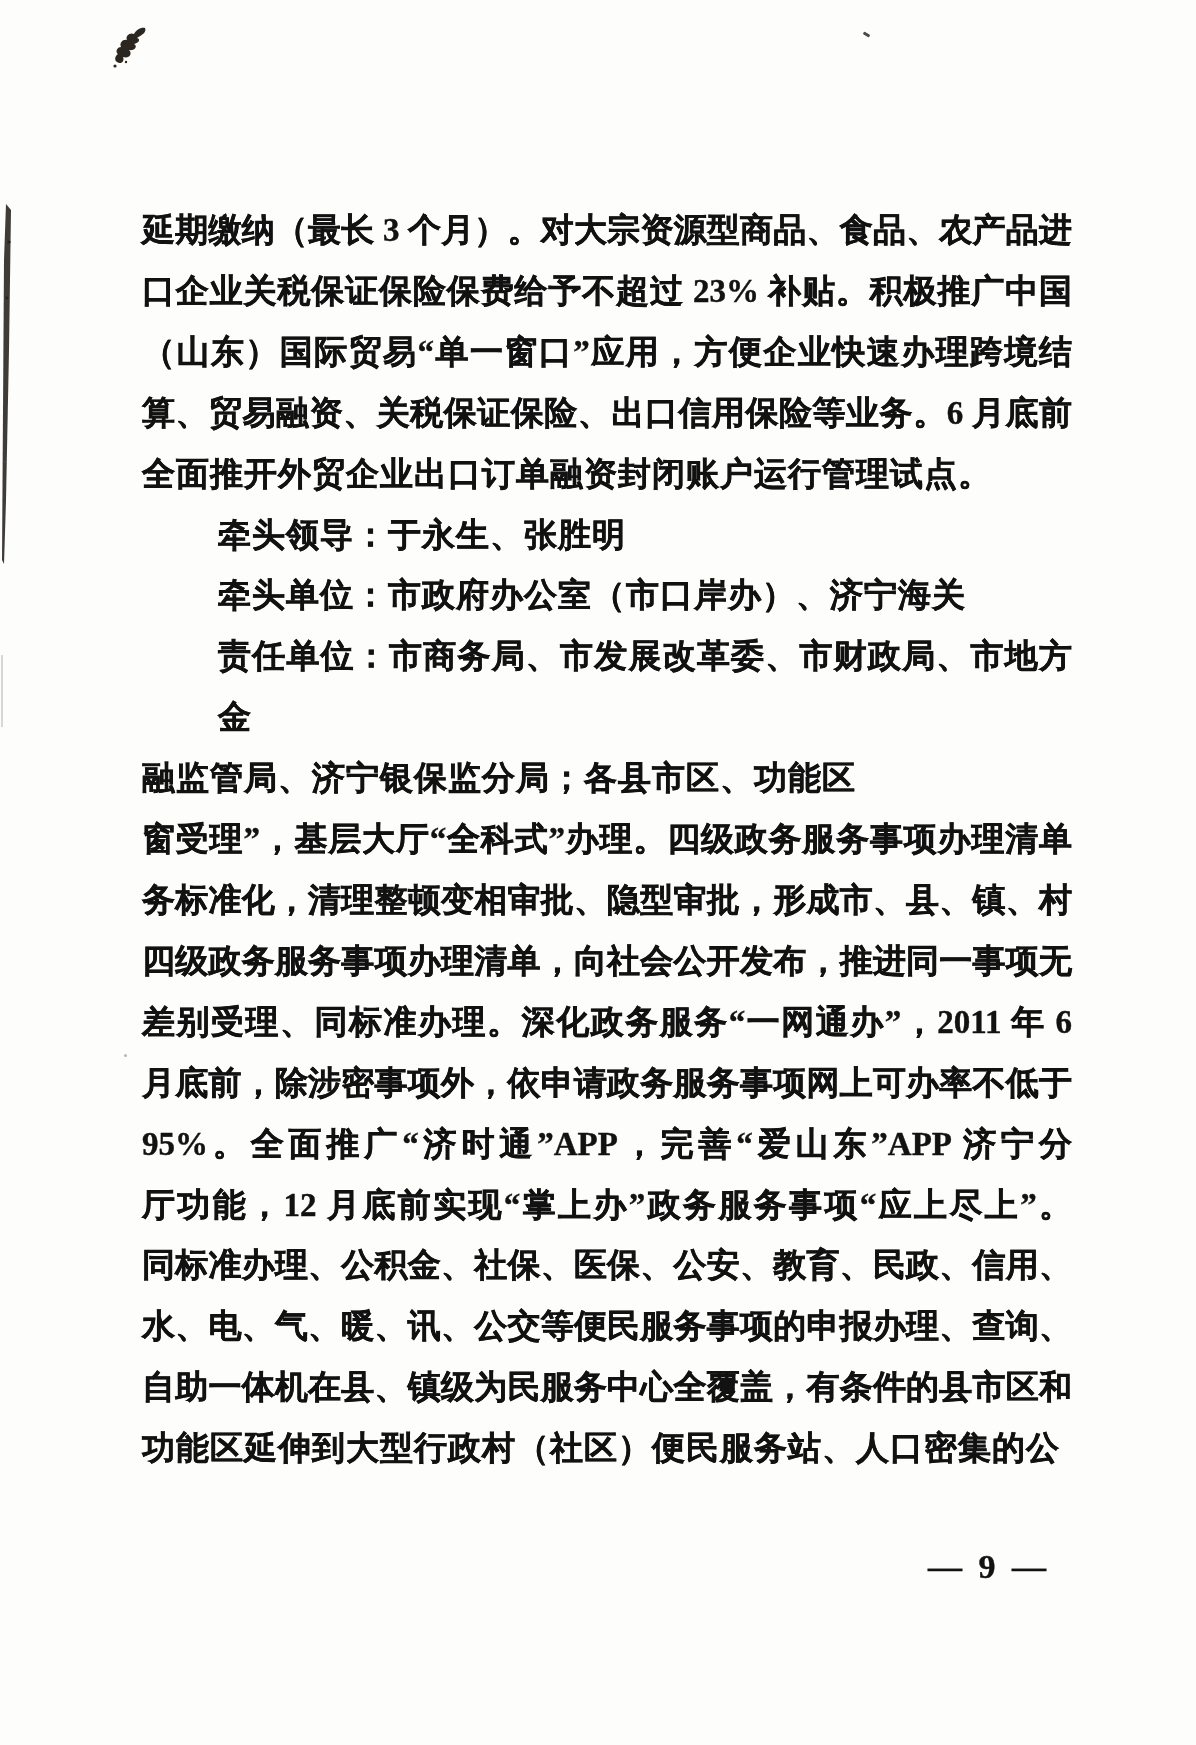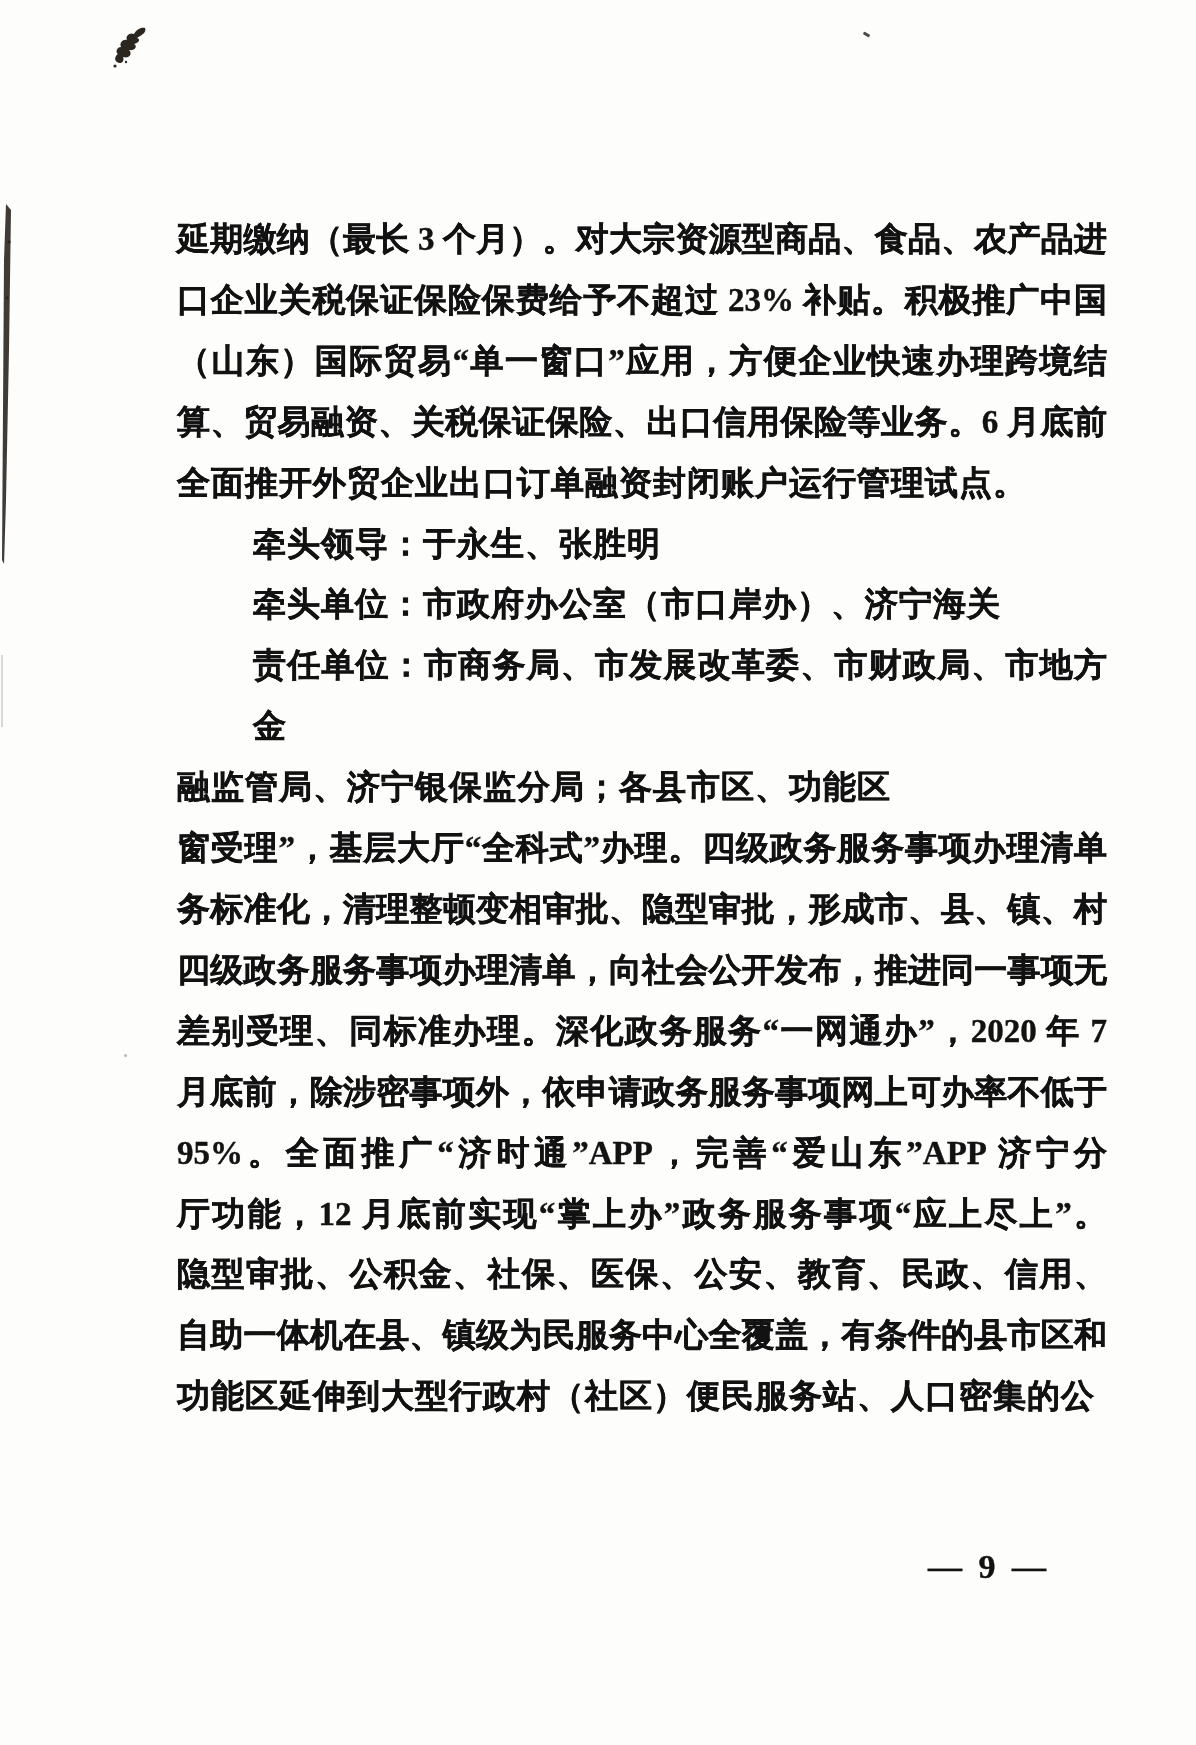--- a/index.html
+++ b/index.html
@@ -13,23 +13,22 @@
     height: 1745px;
     background: #fdfdfb;
     overflow: hidden;
     font-family: "Liberation Serif", serif;
     color: #121212;
   }
   
   .text-block {
     position: absolute;
     left: 142px;
-    top: 209px;
+    top: 200px;
     width: 930px;
-    margin-left: 35px;
   }
   .line {
     display: block;
     font-size: 33px;
     line-height: 60.9px;
     font-weight: 700;
     letter-spacing: 1px;
     color: #121212;
     -webkit-text-stroke: 0.4px #121212;
   }
@@ -122,24 +121,25 @@
       <div class="line justify">（山东）国际贸易“单一窗口”应用，方便企业快速办理跨境结</div>
       <div class="line justify">算、贸易融资、关税保证保险、出口信用保险等业务。6 月底前</div>
       <div class="line">全面推开外贸企业出口订单融资封闭账户运行管理试点。</div>
       <div class="line indent">牵头领导：于永生、张胜明</div>
       <div class="line indent">牵头单位：市政府办公室（市口岸办）、济宁海关</div>
       <div class="line indent justify">责任单位：市商务局、市发展改革委、市财政局、市地方金</div>
       <div class="line">融监管局、济宁银保监分局；各县市区、功能区</div>
       <div class="line justify">窗受理”，基层大厅“全科式”办理。四级政务服务事项办理清单</div>
       <div class="line justify">务标准化，清理整顿变相审批、隐型审批，形成市、县、镇、村</div>
       <div class="line justify">四级政务服务事项办理清单，向社会公开发布，推进同一事项无</div>
-      <div class="line justify">差别受理、同标准办理。深化政务服务“一网通办”，2020 年 7</div>
+      <div class="line justify">差别受理、同标准办理。深化政务服务“一网通办”，2011 年 6</div>
       <div class="line justify">月底前，除涉密事项外，依申请政务服务事项网上可办率不低于</div>
       <div class="line justify">95%。全面推广“济时通”APP，完善“爱山东”APP 济宁分</div>
       <div class="line justify">厅功能，12 月底前实现“掌上办”政务服务事项“应上尽上”。</div>
-      <div class="line justify">隐型审批、公积金、社保、医保、公安、教育、民政、信用、</div>
+      <div class="line justify">同标准办理、公积金、社保、医保、公安、教育、民政、信用、</div>
+      <div class="line justify">水、电、气、暖、讯、公交等便民服务事项的申报办理、查询、</div>
       <div class="line justify">自助一体机在县、镇级为民服务中心全覆盖，有条件的县市区和</div>
       <div class="line">功能区延伸到大型行政村（社区）便民服务站、人口密集的公</div>
     </div>
 
   <div class="page-number">— 9 —</div>
 
 </div>
 
 </body></html>

